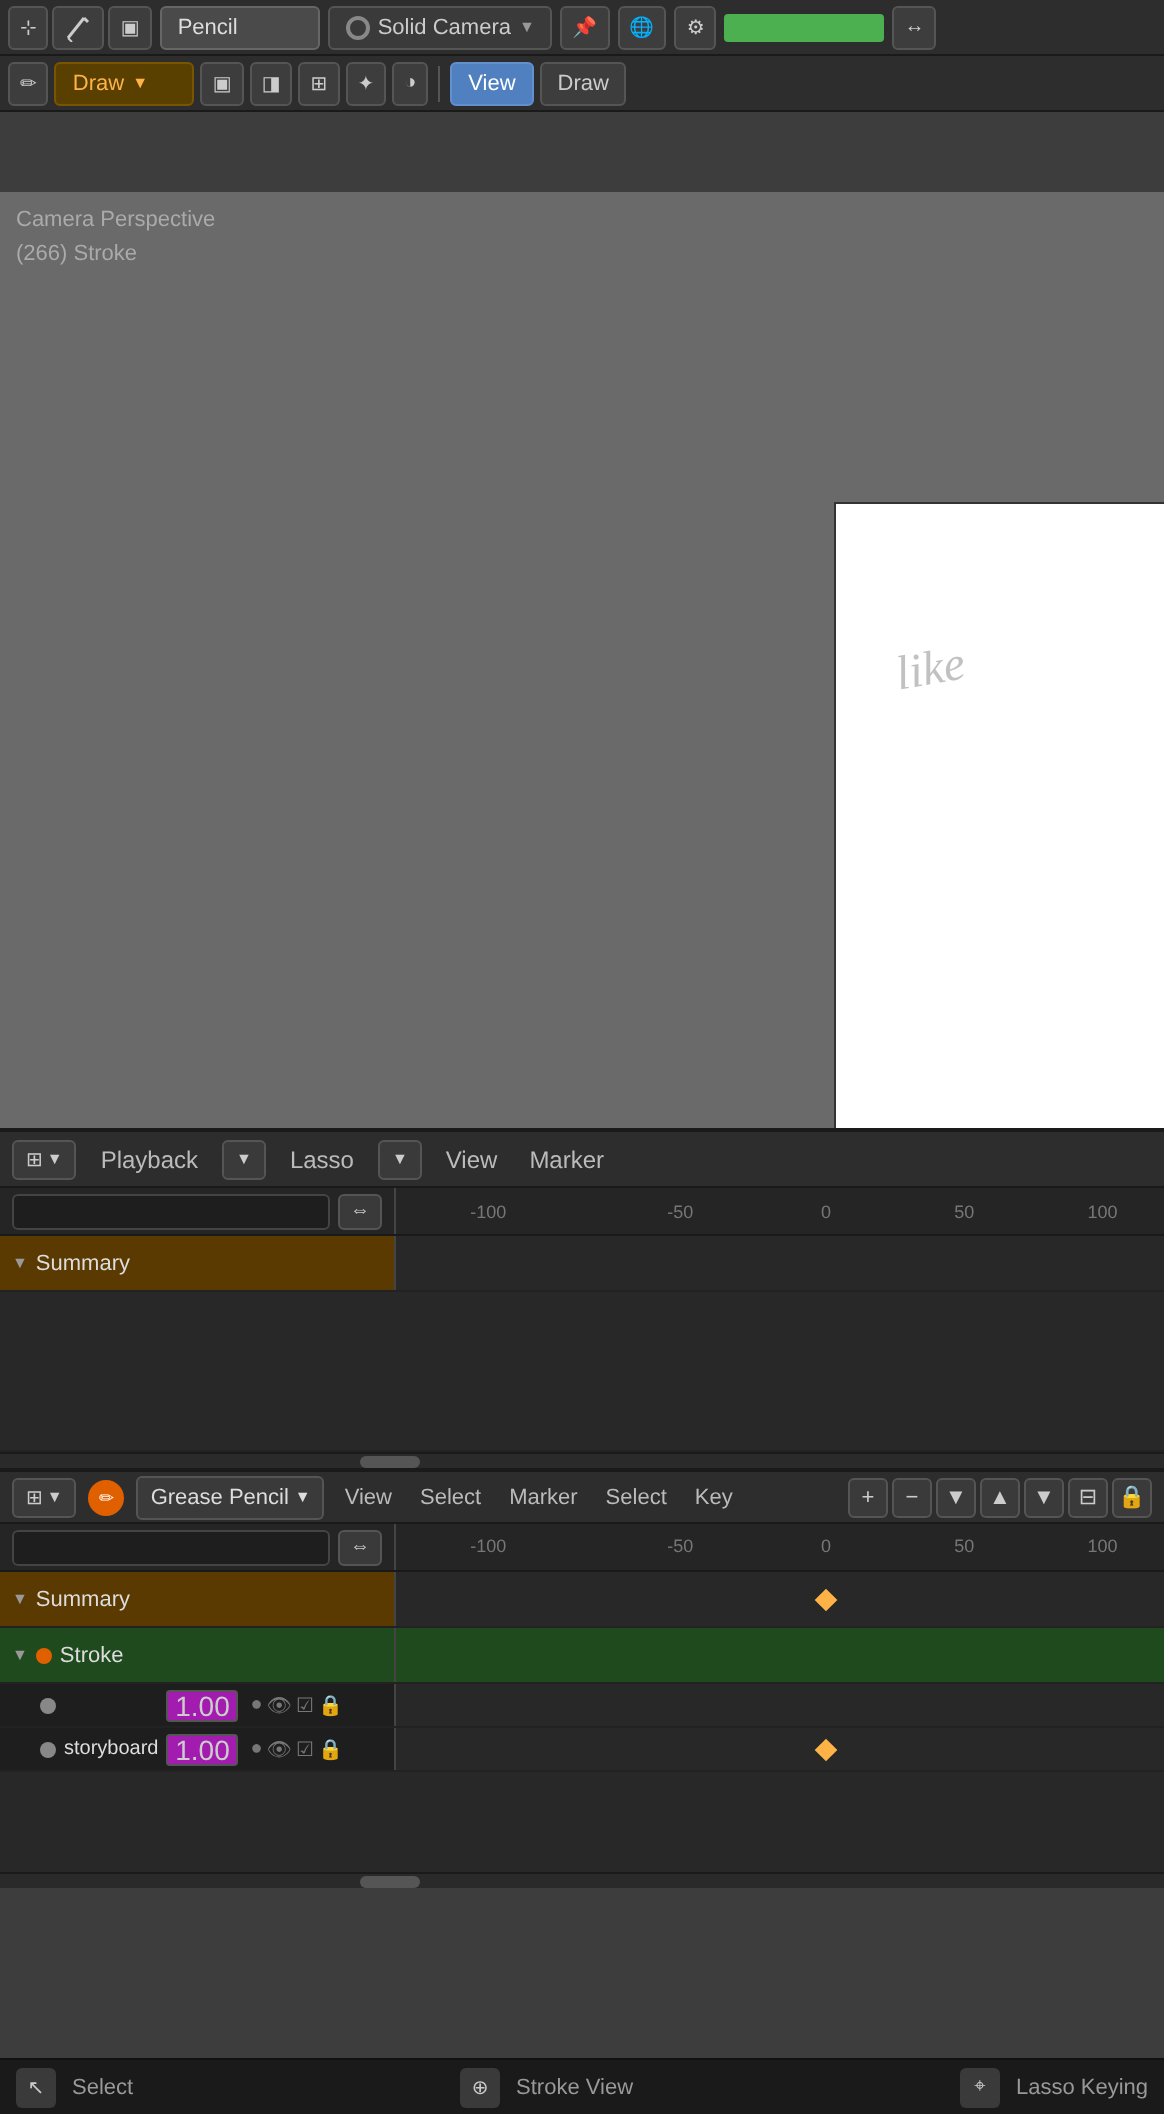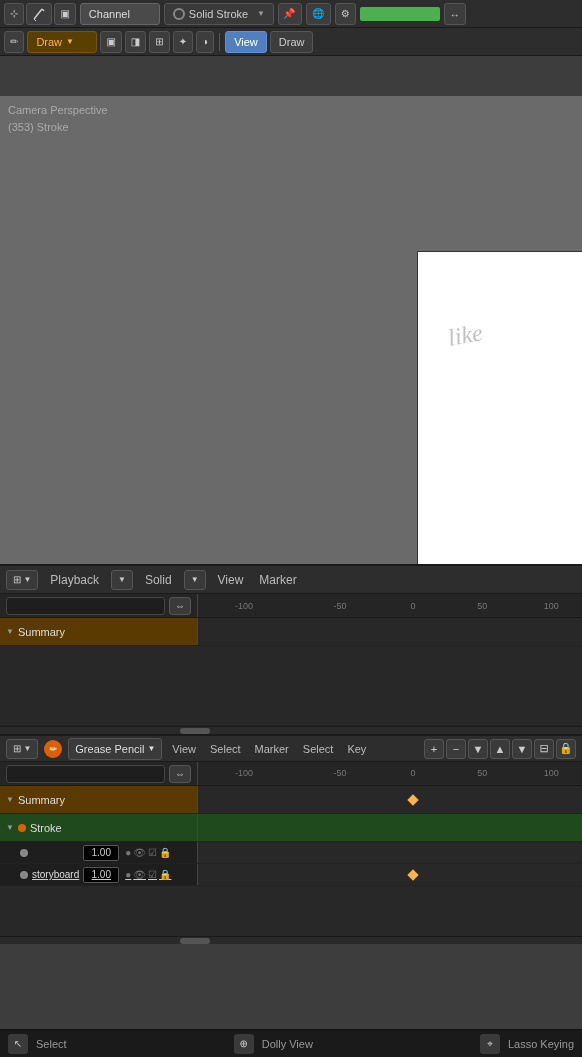--- a/index.html
+++ b/index.html
@@ -496,25 +496,25 @@
       margin-top: -4px;
     }
     .track-icon {
       font-size: 10px;
       color: #777;
       cursor: pointer;
     }
 
     
     .num-input {
-      background: #000000;
+      background: #a21caf;
       border: 1px solid #555;
       border-radius: 2px;
       color: #ccc;
-      font-size: 10px;
+      font-size: 14px;
       width: 36px;
       height: 16px;
       text-align: center;
       display: flex;
       align-items: center;
       justify-content: center;
       cursor: pointer;
     }
 
     
@@ -591,25 +591,25 @@
     <div class="toolbar-btn">
       <svg class="pencil-icon-svg" viewBox="0 0 14 14" fill="none">
         <line x1="2" y1="12" x2="10" y2="2" stroke="#ccc" stroke-width="1.5"></line>
         <line x1="10" y1="2" x2="12" y2="4" stroke="#ccc" stroke-width="1.5"></line>
         <line x1="2" y1="12" x2="4" y2="14" stroke="#ccc" stroke-width="1"></line>
       </svg>
     </div>
     <div class="toolbar-btn">▣</div>
   </div>
   <div class="pencil-name-btn">
-    <span>Channel</span>
+    <span>Pencil</span>
   </div>
   <div class="stroke-selector">
     <span class="circle-indicator"></span>
-    <span>Solid Stroke</span>
+    <span>Solid Camera</span>
     <span style="margin-left:auto; font-size:8px; color:#999;">▼</span>
   </div>
   <div class="toolbar-btn">📌</div>
   <div class="toolbar-btn">
     <span>🌐</span>
   </div>
   <div class="toolbar-btn">⚙</div>
   <div class="green-bar"></div>
   <div class="toolbar-btn">↔</div>
 </div>
@@ -630,21 +630,21 @@
     <span>View</span>
   </div>
   <div class="view-btn">
     <span>Draw</span>
   </div>
 </div>
 
 <div class="viewport">
   <div class="viewport-info">
     <div>Camera Perspective</div>
-    <div>(353) Stroke</div>
+    <div>(266) Stroke</div>
   </div>
   <div class="canvas-area">
     <div class="canvas-sketch">
       <span>like</span>
     </div>
     <div class="canvas-sketch2"></div>
   </div>
   <div class="center-dot"></div>
 </div>
 
@@ -652,21 +652,21 @@
 
   <div class="timeline-topbar">
     <div class="timeline-nav-btn">
       <span>⊞</span>
       <span class="chevron">▼</span>
     </div>
     <div class="timeline-menu-item">Playback</div>
     <div class="timeline-nav-btn">
       <span class="chevron">▼</span>
     </div>
-    <div class="timeline-menu-item">Solid</div>
+    <div class="timeline-menu-item">Lasso</div>
     <div class="timeline-nav-btn">
       <span class="chevron">▼</span>
     </div>
     <div class="timeline-menu-item">View</div>
     <div class="timeline-menu-item">Marker</div>
   </div>
 
   <div class="timeline-ruler">
     <div class="ruler-left">
       <input class="ruler-search" type="text" placeholder="" style="">
@@ -782,21 +782,21 @@
       <div style="margin-left:2px; display:flex; gap:2px;">
         <span class="track-icon">●</span>
         <span class="track-icon">👁</span>
         <span class="track-icon">☑</span>
         <span class="track-icon">🔒</span>
       </div>
     </div>
     <div class="gp-track-content"></div>
   </div>
 
-  <div class="gp-track-row" style="height:22px;text-decoration:underline;">
+  <div class="gp-track-row" style="height:22px;">
     <div class="gp-track-label storyboard-label">
       <div class="dot-indicator"></div>
       <span class="track-name" style="font-size:10px;">storyboard</span>
       <div class="num-input">1.00</div>
       <div style="margin-left:2px; display:flex; gap:2px;">
         <span class="track-icon">●</span>
         <span class="track-icon">👁</span>
         <span class="track-icon">☑</span>
         <span class="track-icon">🔒</span>
       </div>
@@ -812,17 +812,17 @@
   <div class="scrollbar-h">
     <div class="scrollbar-thumb"></div>
   </div>
 </div>
 
 <div class="bottom-bar">
   <div class="status-icon">↖</div>
   <span class="status-text">Select</span>
   <div class="status-spacer"></div>
   <div class="status-icon">⊕</div>
-  <span class="status-text">Dolly View</span>
+  <span class="status-text">Stroke View</span>
   <div class="status-spacer"></div>
   <div class="status-icon">⌖</div>
   <span class="status-text">Lasso Keying</span>
 </div>
 
 </body></html>

